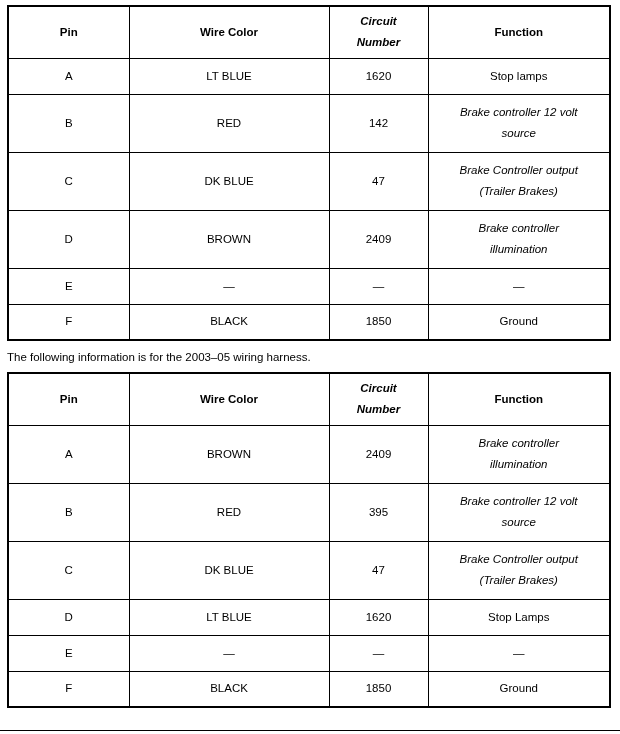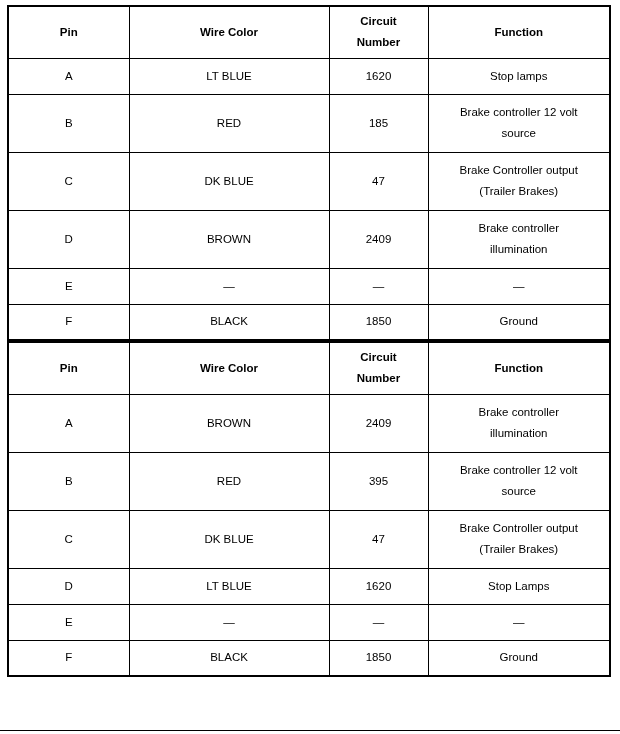--- a/index.html
+++ b/index.html
@@ -49,20 +49,21 @@
   .col-circ   { width: 99px;  }
   .col-func   { width: 182px; }
 
   
   .hdr-row    { height: 52px; }
   .r-1line    { height: 36px; }
   .r-2line    { height: 58px; }
 
   .cell-lines {
     display: block;
+    font-style: italic;
   }
   .cell-lines span {
     display: block;
   }
 
   .note {
     font-size: 11.5px;
     line-height: 14px;
     margin: 0;
     padding: 9px 0 8px 7px;
@@ -107,21 +108,21 @@
     <tbody>
       <tr class="r-1line">
         <td>A</td>
         <td>LT BLUE</td>
         <td>1620</td>
         <td>Stop lamps</td>
       </tr>
       <tr class="r-2line">
         <td>B</td>
         <td>RED</td>
-        <td>185</td>
+        <td>142</td>
         <td>
           <span class="cell-lines">
             <span>Brake controller 12 volt</span>
             <span>source</span>
           </span>
         </td>
       </tr>
       <tr class="r-2line">
         <td>C</td>
         <td>DK BLUE</td>
@@ -152,20 +153,21 @@
       </tr>
       <tr class="r-1line">
         <td>F</td>
         <td>BLACK</td>
         <td>1850</td>
         <td>Ground</td>
       </tr>
     </tbody>
   </table>
 
+  <p class="note">The following information is for the 2003–05 wiring harness.</p>
 
   <table class="wire-table">
     <colgroup>
       <col class="col-pin">
         <col class="col-wire">
         <col class="col-circ">
         <col class="col-func">
     </colgroup>
     <thead>
       <tr class="hdr-row">

